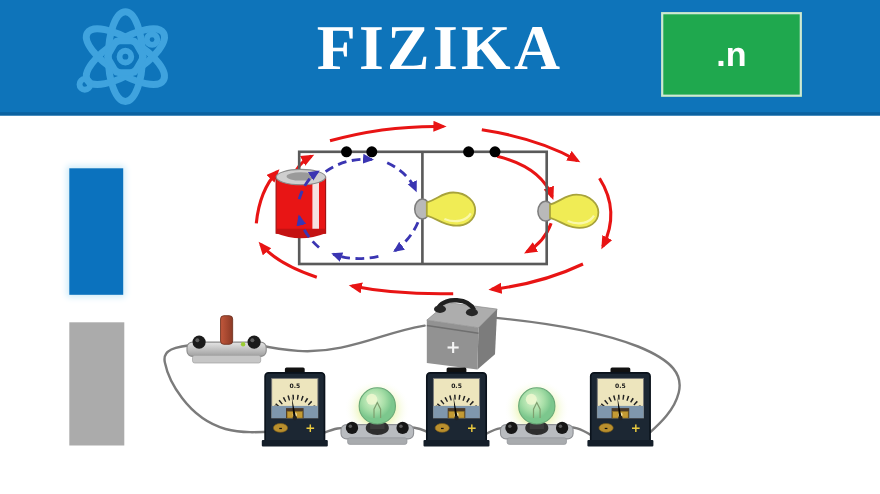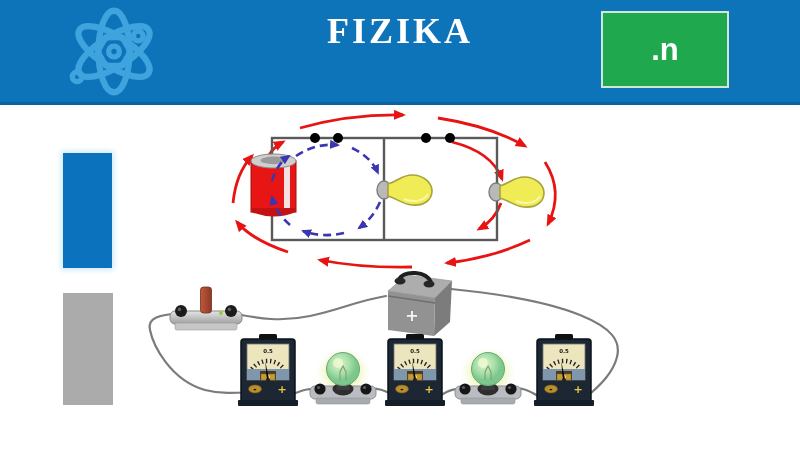--- a/index.html
+++ b/index.html
@@ -2,21 +2,21 @@
 <html><head>
 <meta charset="utf-8">
 <style>
   html,body{margin:0;padding:0;}
   body{width:800px;height:449px;position:relative;background:#ffffff;overflow:hidden;
        font-family:"Liberation Sans", sans-serif;}
   .header{position:absolute;left:0;top:0;width:800px;height:102px;background:#0E74BA;
           border-bottom:3px solid #0B62A0;}
   .logo{position:absolute;left:60px;top:3px;width:108px;height:97px;}
   .title{position:absolute;left:0;top:10px;width:800px;text-align:center;color:#fff;
-         font-family:"Liberation Serif", serif;font-weight:bold;font-size:36px;
+         font-family:"Liberation Serif", serif;font-weight:bold;font-size:58px;
          letter-spacing:3px;}
   .badge{position:absolute;left:601px;top:11px;width:124px;height:73px;background:#1FA84E;
          border:2px solid #CFE7D6;display:flex;align-items:center;justify-content:center;
          color:#fff;font-weight:bold;font-size:31px;}
   .bar-blue{position:absolute;left:63px;top:153px;width:49px;height:115px;background:#0B72BE;
             box-shadow:0 0 6px 2px #cdeaf8;}
   .bar-gray{position:absolute;left:63px;top:293px;width:50px;height:112px;background:#ABABAB;}
   .scene{position:absolute;left:0;top:0;width:800px;height:449px;}
   .mtxt{font-family:"DejaVu Sans", sans-serif;font-weight:bold;}
 </style>

